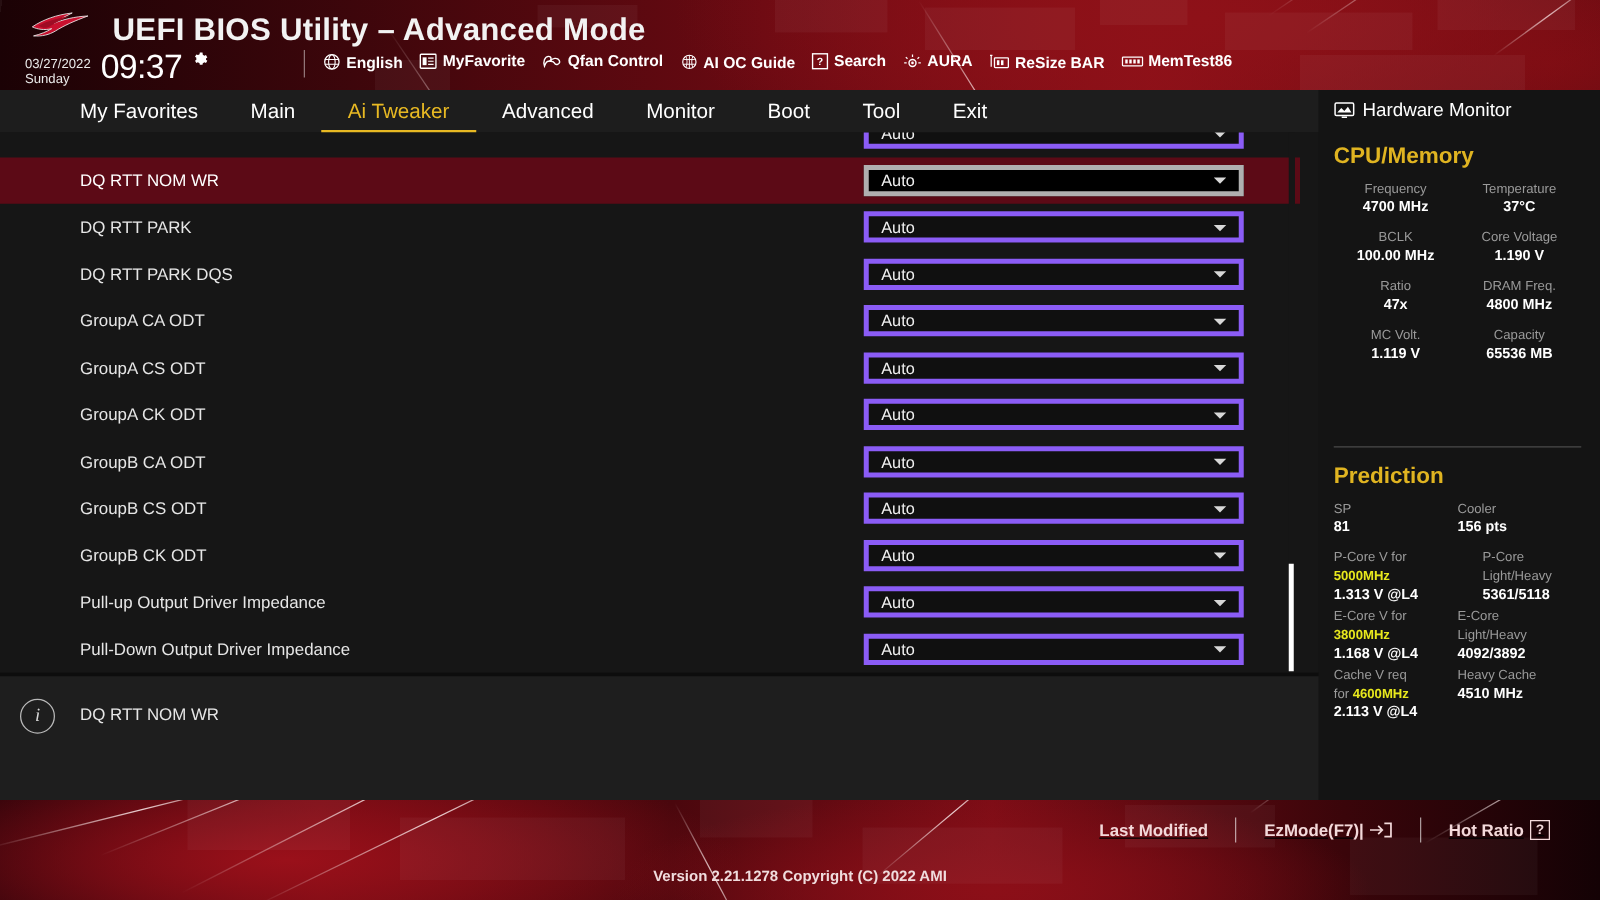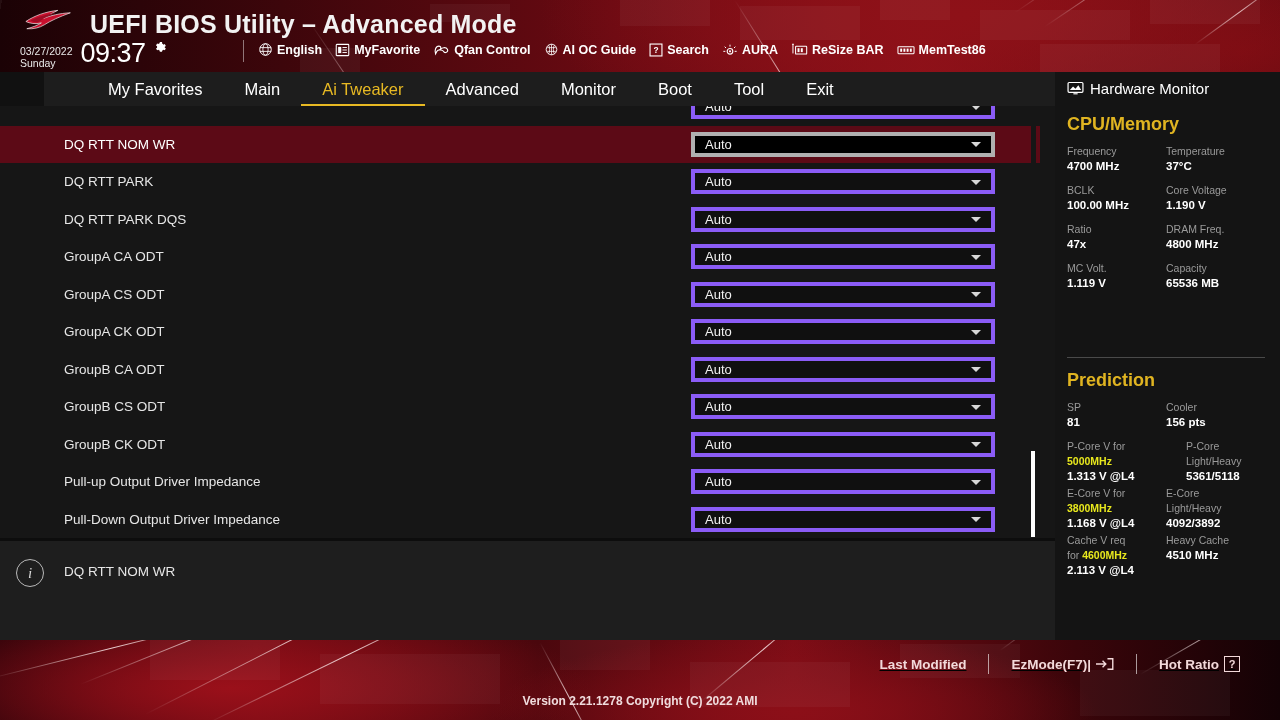--- a/index.html
+++ b/index.html
@@ -55,37 +55,36 @@
   .date-col { font-size: 10.5px; color: #e9e9e9; line-height: 12px; padding-top: 5px; }
   .clock { font-size: 27px; color: #fff; line-height: 26px; font-weight: 400; letter-spacing: -0.5px; }
   .gear-ic { width: 13px; height: 13px; margin-top: 1px; }
 
   .hdr-sep {
     position: absolute; left: 243px; top: 40px;
     width: 1px; height: 22px; background: rgba(255,255,255,0.45);
   }
   .hdr-tools {
     position: absolute; left: 258px; top: 42px;
-    display: flex; align-items: flex-end; gap: 13px;
+    display: flex; align-items: flex-start; gap: 13px;
   }
   .tool-item {
     display: flex; align-items: center; gap: 4px;
     font-size: 12.5px; color: #fff; font-weight: bold; white-space: nowrap;
   }
   .tool-item svg { display: block; }
 
   
   .menubar {
     position: absolute; left: 0; top: 72px;
     width: 1055px; height: 34px;
     background: #1d1d1d;
     display: flex; align-items: flex-end;
     padding-left: 43px;
     gap: 0px;
-    margin-left: 44px;
   }
   .menu-item {
     font-size: 16.5px; color: #ffffff;
     padding: 0 21px; white-space: nowrap;
     line-height: 34px; height: 34px;
   }
   .menu-item.active {
     color: #e8b923;
     border-bottom: 2px solid #e8b923;
   }
@@ -467,21 +466,21 @@
       <svg width="17" height="15" viewBox="0 0 24 20">
         <rect x="1.5" y="1.5" width="21" height="14" rx="1.5" fill="none" stroke="#fff" stroke-width="1.7"></rect>
         <path d="M4 12 L8.5 7 L12 10.5 L16 5.5 L20 12 Z" fill="#fff"></path>
         <path d="M9 17.5h6" stroke="#fff" stroke-width="1.6"></path>
       </svg>
       <span>Hardware Monitor</span>
     </div>
 
     <div class="hw-sec-title" style="top:42px;">CPU/Memory</div>
 
-    <div class="hwgrid" style="top:72px;">
+    <div class="hwgrid" style="top:72px;text-align:center;">
       <div class="hw-pair">
         <div class="hw-cell">
           <div class="hw-k">Frequency</div>
           <div class="hw-v">4700 MHz</div>
         </div>
         <div class="hw-cell">
           <div class="hw-k">Temperature</div>
           <div class="hw-v">37°C</div>
         </div>
       </div>

